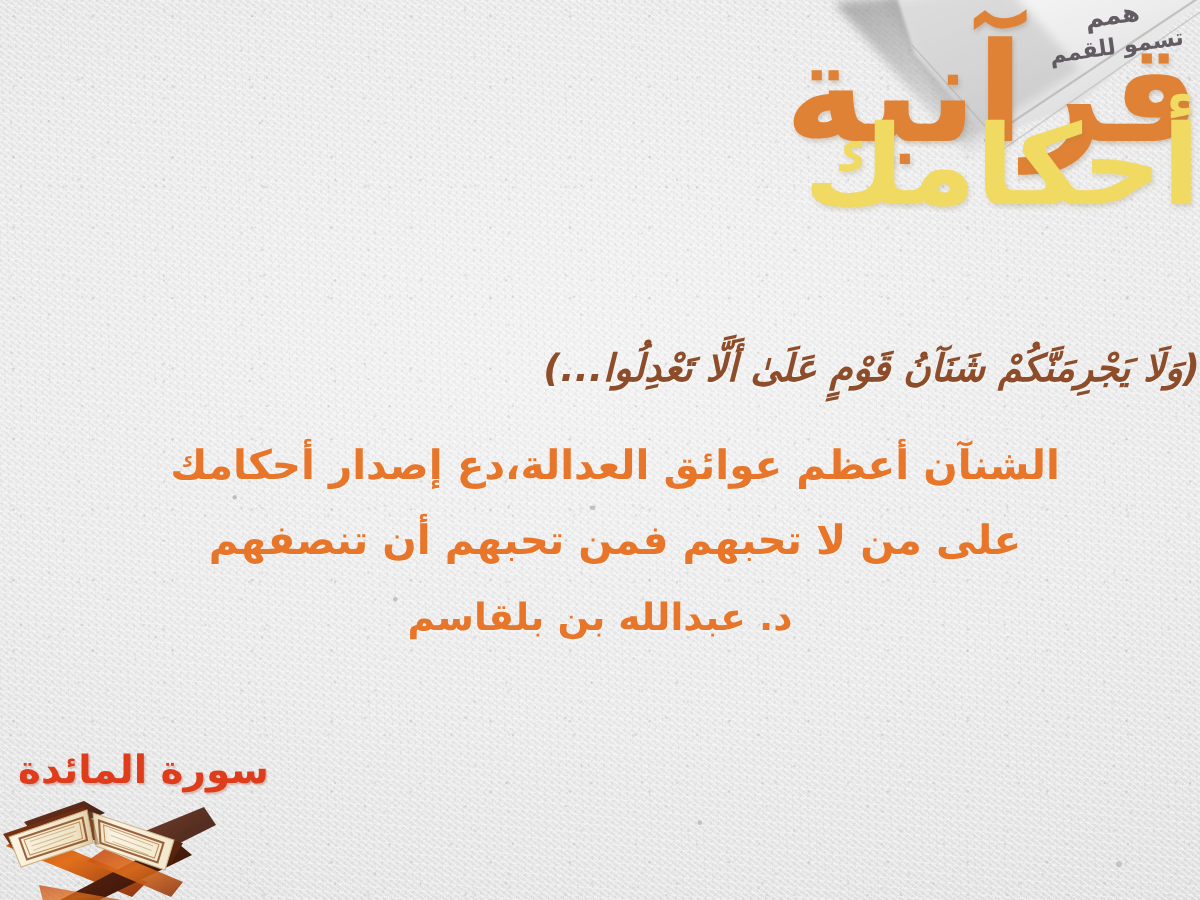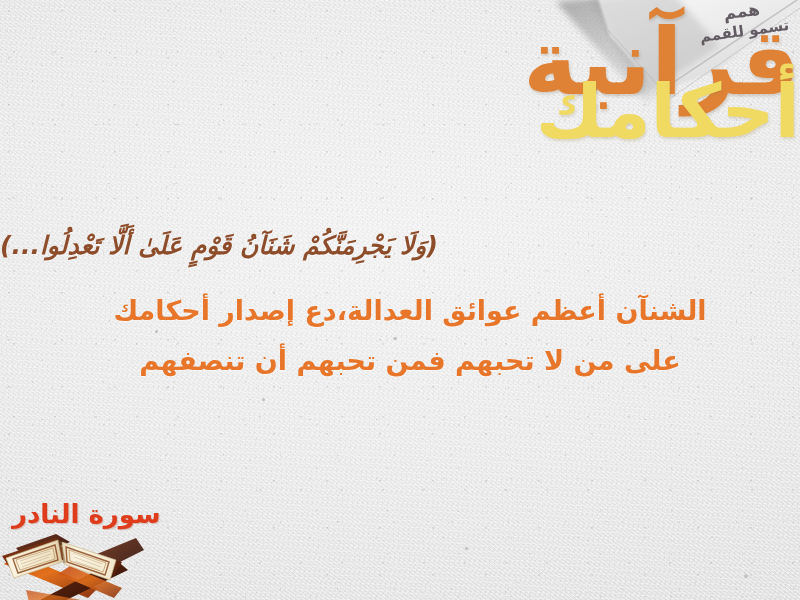--- a/index.html
+++ b/index.html
@@ -87,21 +87,21 @@
     color:#f1da62;
     line-height:1;
     margin:-36px 0 0 0;
     letter-spacing:1px;
     text-shadow:1px 2px 3px rgba(150,130,70,.25);
   }
 
   
   .verse{
     position:absolute;top:231px;left:0;right:0;
-    text-align:left;
+    text-align:right;
     font-family:"DejaVu Sans","Liberation Serif",serif;
     font-size:25px;
     font-weight:700;
     font-style:italic;
     color:#8e4d2a;
     letter-spacing:0;
     text-shadow:0 1px 1px rgba(255,255,255,.55);
   }
 
   
@@ -204,23 +204,24 @@
   <div class="title-block">
     <div class="title-main">قرآنية</div>
     <div class="title-sub">أحكامك</div>
   </div>
 
   <div class="verse">(وَلَا يَجْرِمَنَّكُمْ شَنَآنُ قَوْمٍ عَلَىٰ أَلَّا تَعْدِلُوا...)</div>
 
   <div class="body-block">
     <div class="body-line">الشنآن أعظم عوائق العدالة،دع إصدار أحكامك</div>
     <div class="body-line">على من لا تحبهم فمن تحبهم أن تنصفهم</div>
-  </div>
-
-  <div class="surah-label">سورة النادر</div>
+    <div class="author-line">د. عبدالله بن بلقاسم</div>
+  </div>
+
+  <div class="surah-label">سورة المائدة</div>
 
   <div class="quran-art">
     <svg width="150" height="78" viewBox="0 0 150 78" xmlns="http://www.w3.org/2000/svg" aria-hidden="true">
       <defs>
         <linearGradient id="rehalDark" x1="0" y1="0" x2="1" y2="1">
           <stop offset="0%" stop-color="#6d2d16"></stop>
           <stop offset="50%" stop-color="#4a1c0c"></stop>
           <stop offset="100%" stop-color="#2e1108"></stop>
         </linearGradient>
         <linearGradient id="rehalWarm" x1="0" y1="0" x2="1" y2="1">

